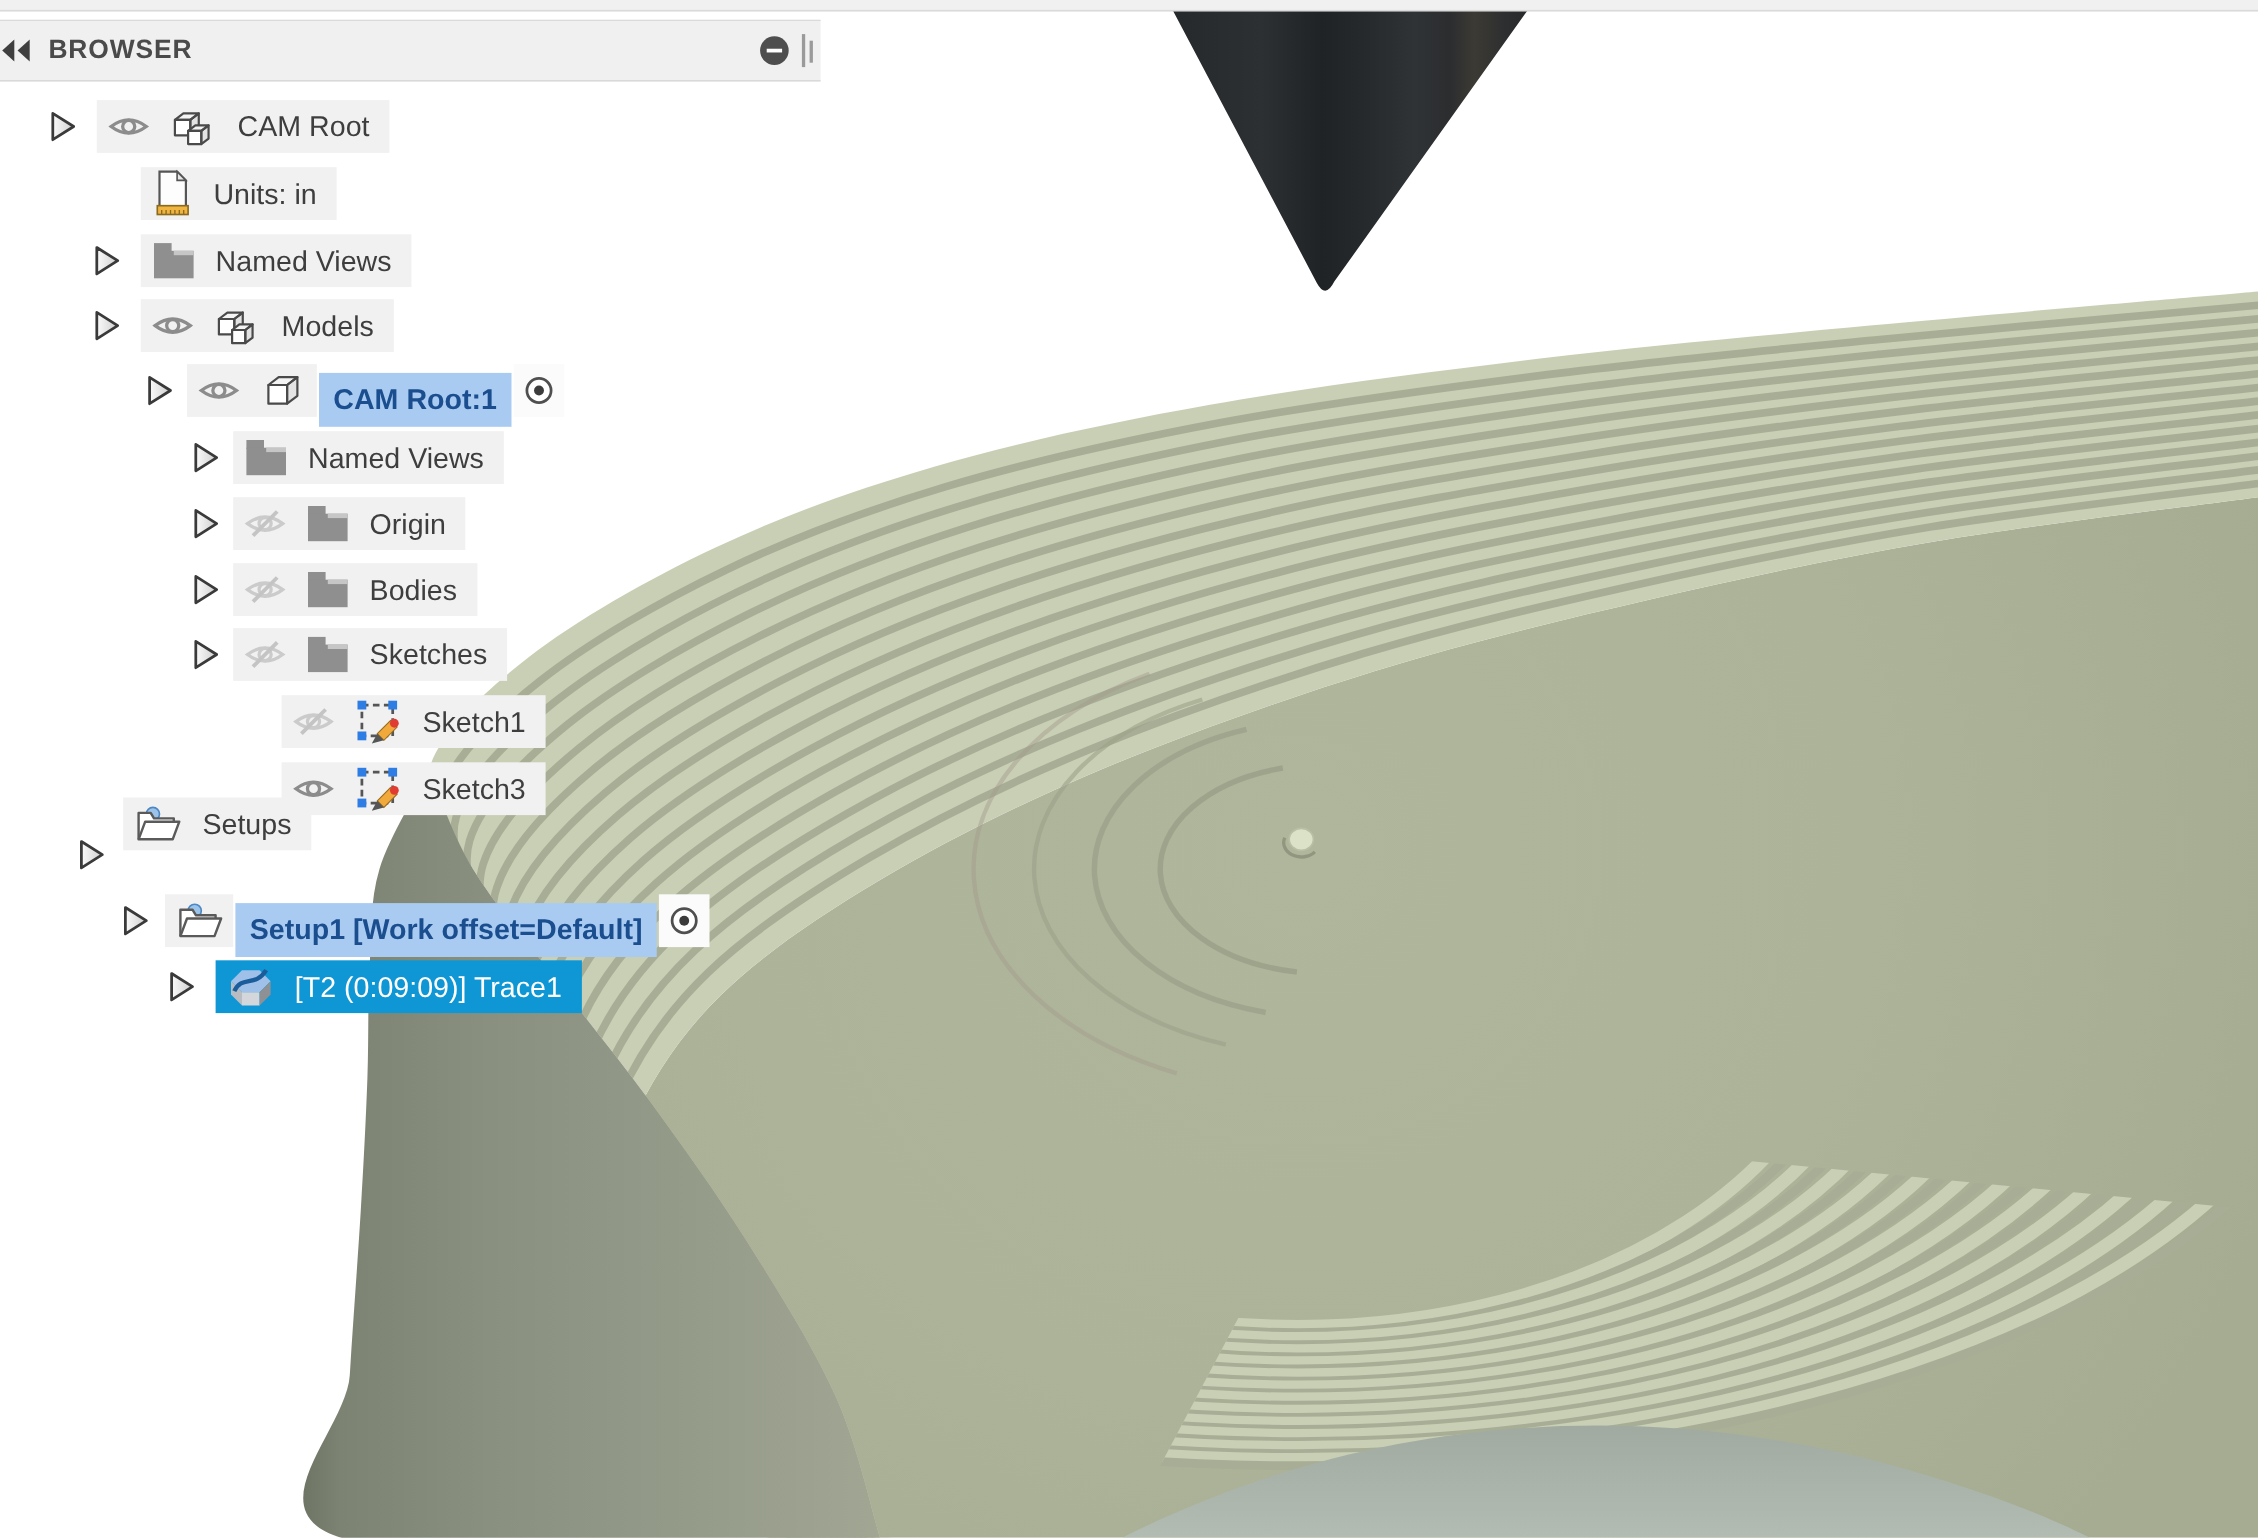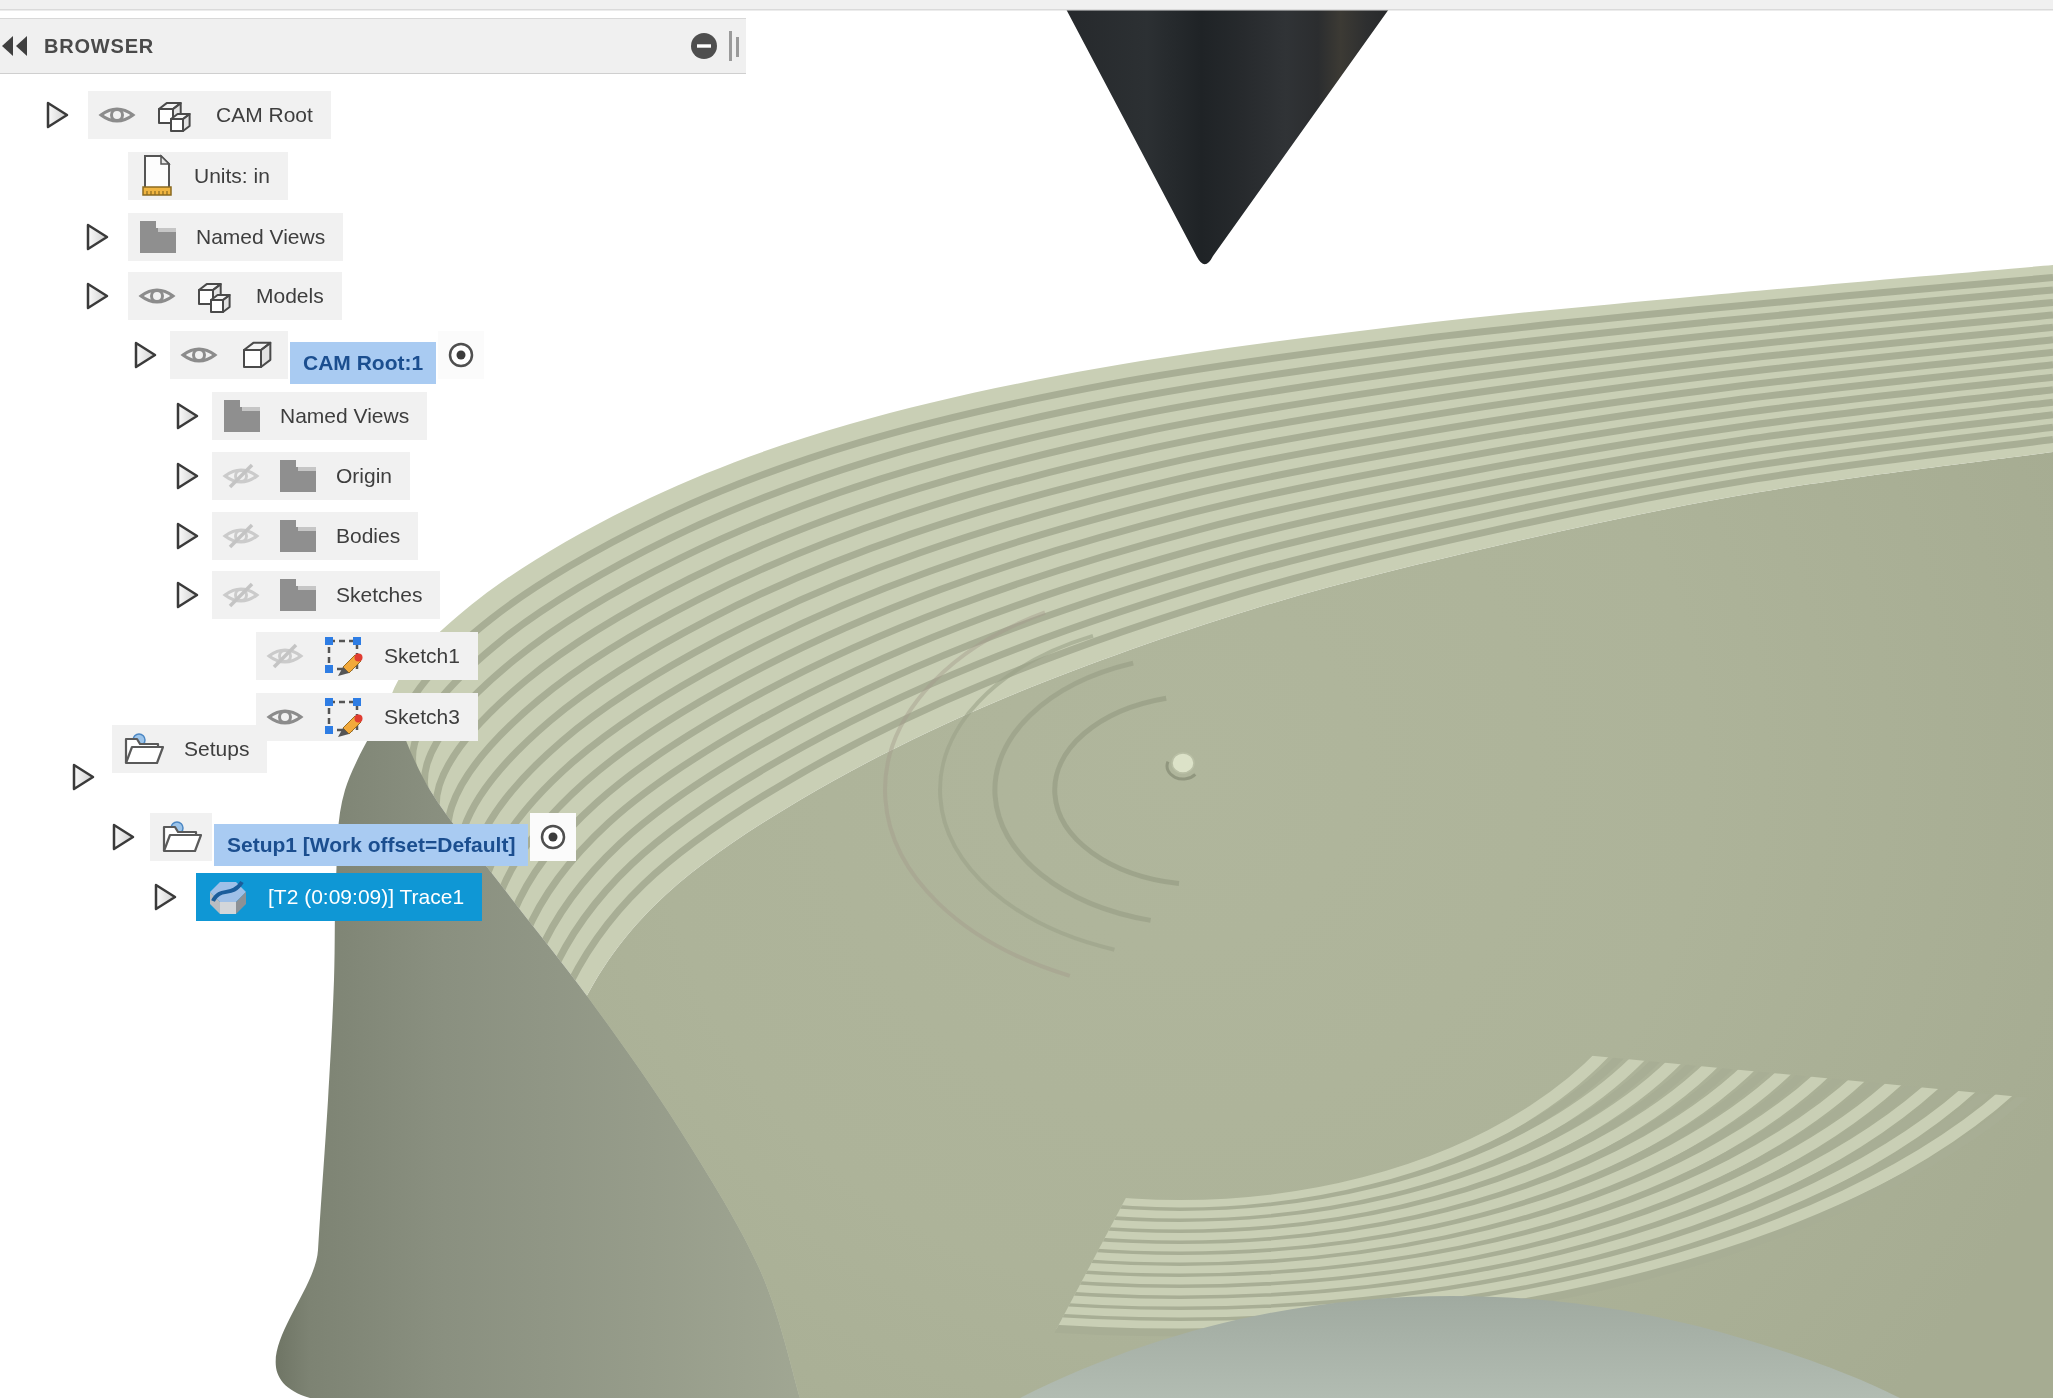--- a/index.html
+++ b/index.html
@@ -3,26 +3,26 @@
 <meta charset="utf-8">
 <style>
   html,body{margin:0;padding:0;}
   body{width:2053px;height:1398px;position:relative;overflow:hidden;background:#ffffff;
        font-family:"Liberation Sans", sans-serif;}
   #viewport{position:absolute;left:0;top:0;width:2053px;height:1398px;}
   #browser{position:absolute;left:0;top:0;width:760px;height:1398px;pointer-events:none;}
   #browser *{pointer-events:auto;}
   .hdr{position:absolute;left:0;top:18px;width:746px;height:54px;background:#f0f0f0;
        border-top:1px solid #d8d8d8;border-bottom:1px solid #cfcfcf;display:flex;align-items:center;}
-  .hdr-title{font-size:20px;font-weight:700;letter-spacing:0.8px;color:#4a4a4a;margin-left:14px;}
+  .hdr-title{font-size:24px;font-weight:700;letter-spacing:0.8px;color:#4a4a4a;margin-left:14px;}
   .topstrip{position:absolute;left:0;top:0;width:2053px;height:9px;background:#f0f0f0;border-bottom:1px solid #dadada;}
   .row{position:absolute;height:48px;display:flex;align-items:center;}
   .strip{display:flex;align-items:center;height:48px;background:#f1f1f1;padding:0 18px 0 10px;gap:18px;}
   .strip.blue{background:#0f97d5;}
-  .lbl{font-size:21px;color:#3e3e3e;white-space:nowrap;}
+  .lbl{font-size:26px;color:#3e3e3e;white-space:nowrap;}
   .lbl.selblue{background:#a9cbf2;color:#1b4e8f;font-weight:700;padding:9px 13px;margin:16px 0 0 2px;}
   .lbl.white{color:#ffffff;}
   .graybox{display:flex;align-items:center;height:48px;background:#f1f1f1;padding:0 8px 0 10px;gap:18px;}
   .radiobox{width:46px;height:48px;background:#fbfbfb;display:flex;align-items:center;justify-content:center;margin-left:2px;}
   .expander{position:absolute;width:32px;height:32px;}
   .icn{display:inline-flex;align-items:center;justify-content:center;}
   .grip{margin-left:auto;display:flex;align-items:center;gap:10px;margin-right:6px;}
 </style>
 </head>
 <body>

